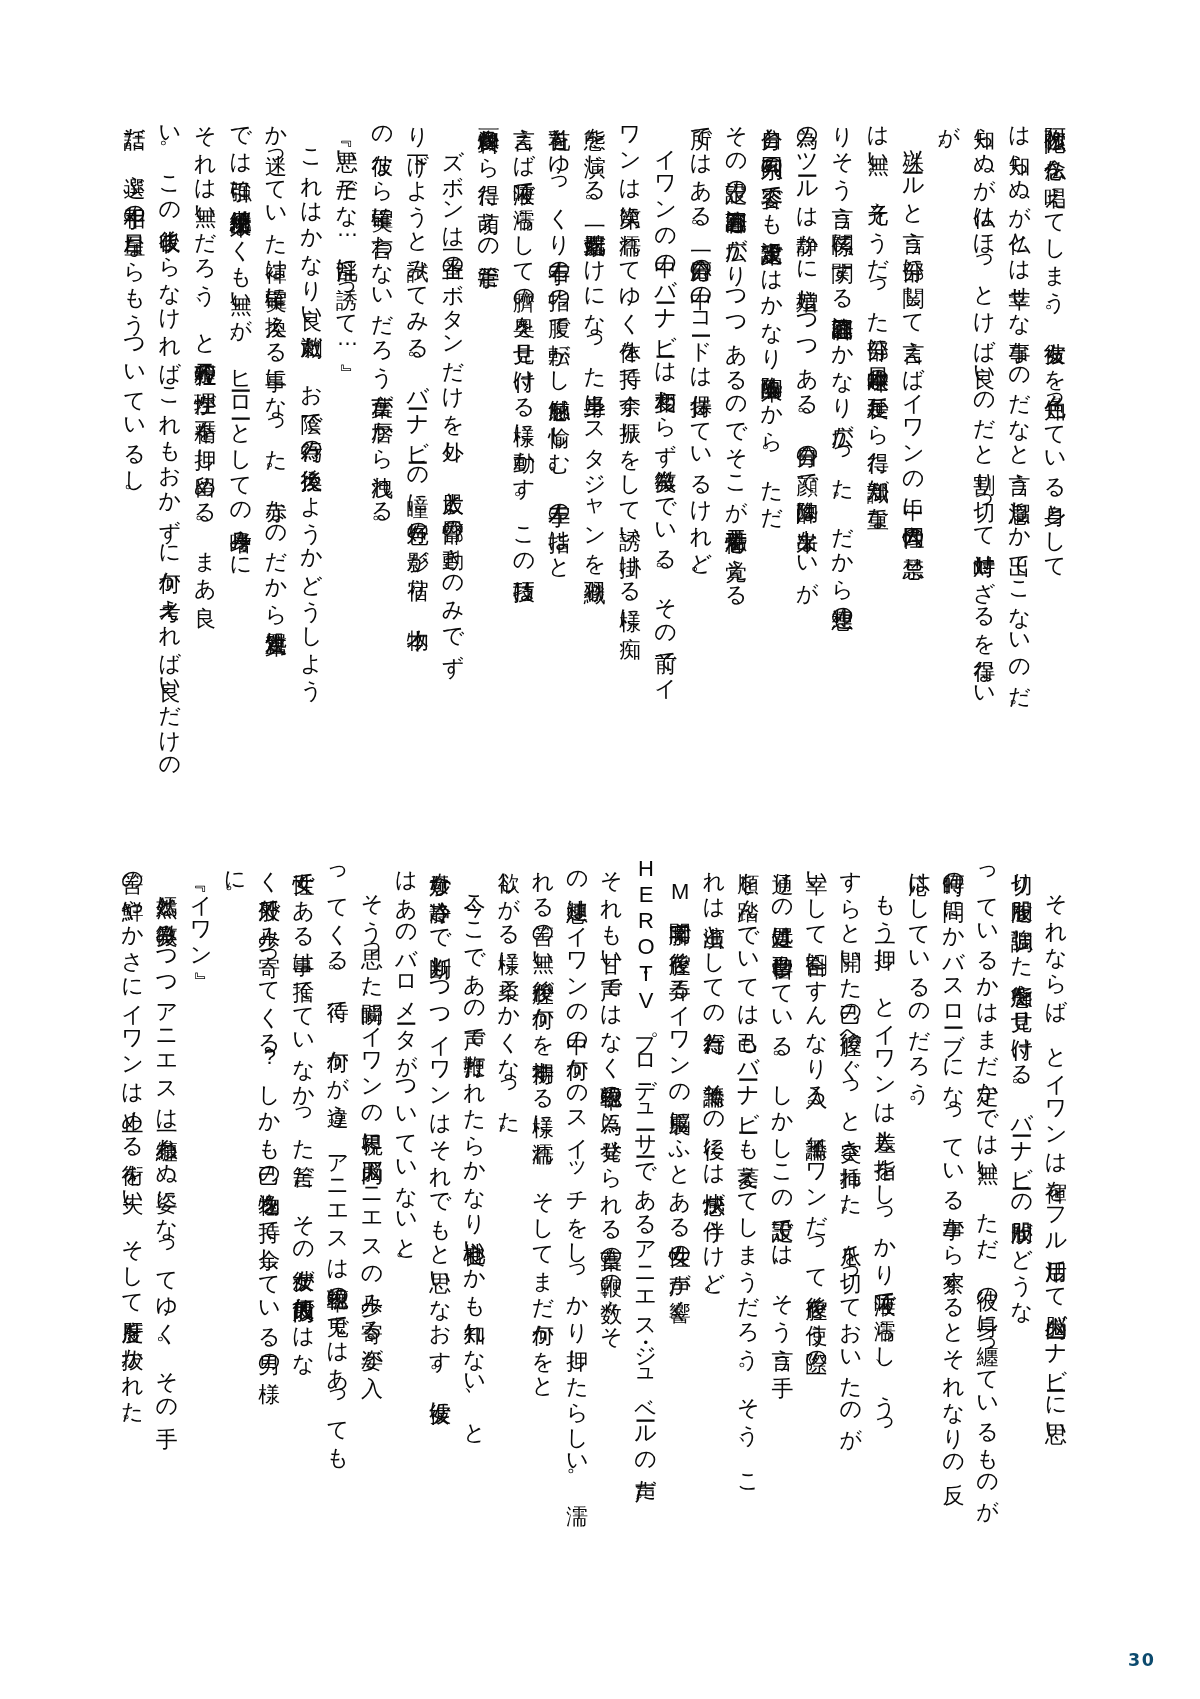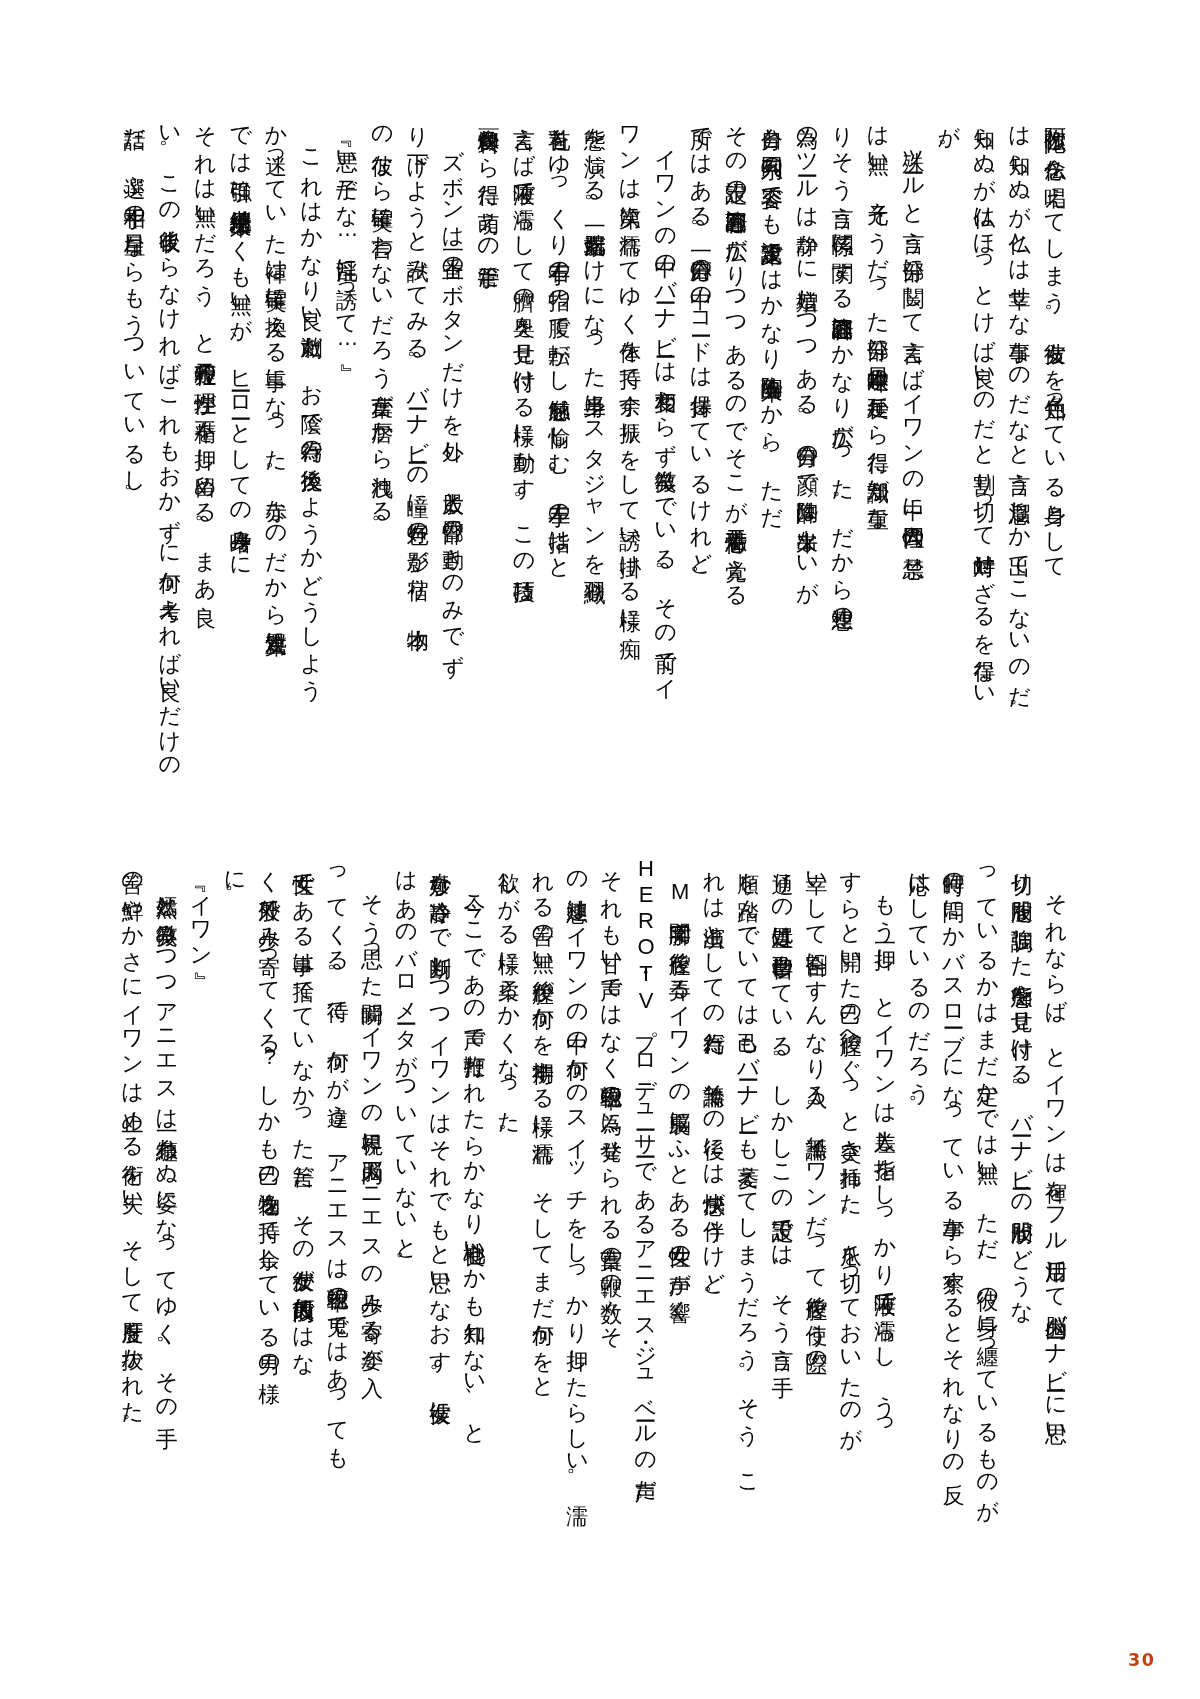--- a/index.html
+++ b/index.html
@@ -41,21 +41,21 @@
     height: 714px;
     line-height: 34.2px;
   }
   .page-number {
     position: absolute;
     left: 1128px;
     top: 1650px;
     font-size: 17.5px;
     font-weight: bold;
     letter-spacing: 1.5px;
-    color: #c2410c;
+    color: #0c4a6e;
     font-family: "DejaVu Sans", sans-serif;
   }
 </style>
 </head>
 <body>
 
 <div class="page">
   <div class="tblock" id="block-upper">
       <div class="line">阿弥陀仏と念仏を唱えてしまう。彼女らを色々知っている身として</div>
       <div class="line">は知らぬが仏とは幸せな事なのだなと言う溜息しか出てこないのだ。</div>

